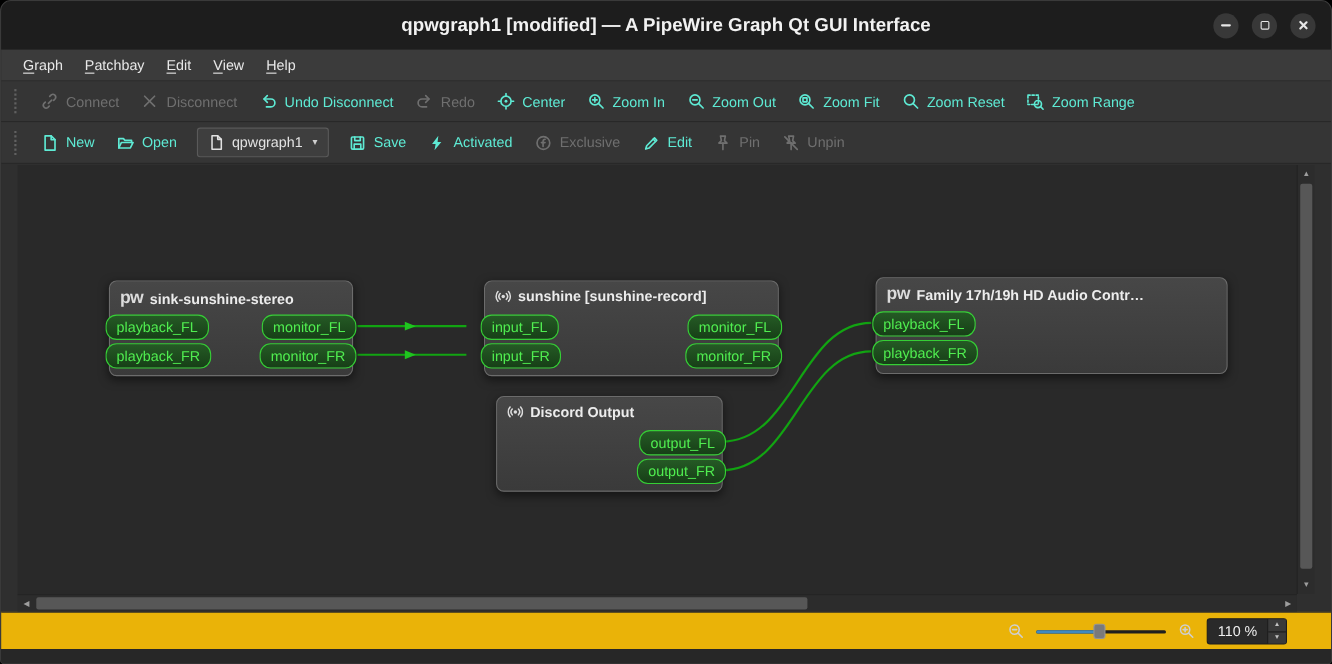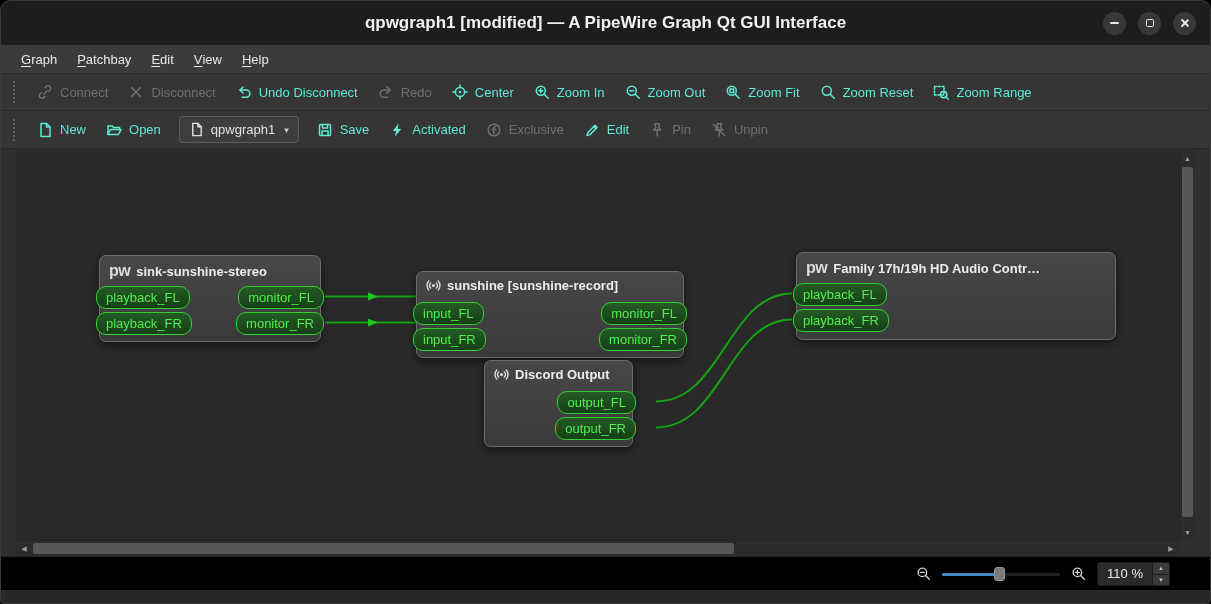--- a/index.html
+++ b/index.html
@@ -59,21 +59,21 @@
                 white-space:nowrap; overflow:hidden; }
   .pw-glyph { font-size:16px; font-weight:700; color:#dcdcdc; letter-spacing:-0.5px; }
   .node-ic { color:#dcdcdc; }
   .ports { position:absolute; left:-4px; right:-4px; top:30px; display:flex; justify-content:space-between; }
   .port-col { display:flex; flex-direction:column; gap:3px; align-items:flex-start; }
   .port-col.out { align-items:flex-end; }
   .port { background:linear-gradient(#255a25,#173f17); border:1px solid #35cf35; border-radius:10px; color:#50ee50;
           font-size:13px; padding:2px 9px; line-height:17px; white-space:nowrap; }
 
   
-  .statusbar { flex:0 0 34px; background:#000000; border-top:1px solid #272727; display:flex; align-items:center;
+  .statusbar { flex:0 0 34px; background:#eab308; border-top:1px solid #272727; display:flex; align-items:center;
                justify-content:flex-end; padding:0 40px 0 14px; gap:11px; }
   .status-ic { color:#cfcfcf; }
   .slider { width:118px; height:18px; position:relative; }
   .slider .groove { position:absolute; left:0; right:0; top:8px; height:3px; background:#1f1f1f; border-radius:2px; }
   .slider .fill { position:absolute; left:0; width:48%; top:8px; height:3px; background:#3f8ac2; border-radius:2px; }
   .slider .thumb { position:absolute; left:calc(48% - 5px); top:2px; width:11px; height:14px; background:#7a7a7a;
                    border:1px solid #949494; border-radius:3px; }
   .spinbox { display:flex; align-items:center; background:#2a2a2a; border:1px solid #1d1d1d; border-radius:3px;
              height:24px; padding-left:9px; color:#efefef; font-size:13px; }
   .spin-btns { display:flex; flex-direction:column; margin-left:9px; border-left:1px solid #1d1d1d; }
@@ -342,21 +342,21 @@
             <div class="port">playback_FL</div>
             <div class="port">playback_FR</div>
           </div>
           <div class="port-col out">
             <div class="port">monitor_FL</div>
             <div class="port">monitor_FR</div>
           </div>
         </div>
       </div>
 
-      <div class="node" style="left:400px;top:105px;width:268px;height:87px;margin-top:16px;">
+      <div class="node" style="left:424px;top:105px;width:268px;height:87px;">
         <div class="node-title">
           <svg class="ic sm node-ic">
               <use href="#i-speaker"></use>
             </svg>
           <span>sunshine [sunshine-record]</span>
         </div>
         <div class="ports">
           <div class="port-col">
             <div class="port">input_FL</div>
             <div class="port">input_FR</div>
@@ -375,21 +375,21 @@
         </div>
         <div class="ports">
           <div class="port-col">
             <div class="port">playback_FL</div>
             <div class="port">playback_FR</div>
           </div>
           <div class="port-col out"></div>
         </div>
       </div>
 
-      <div class="node" style="left:468px;top:210px;width:149px;height:87px;">
+      <div class="node" style="left:435px;top:210px;width:206px;height:87px;">
         <div class="node-title">
           <svg class="ic sm node-ic">
               <use href="#i-speaker"></use>
             </svg>
           <span>Discord Output</span>
         </div>
         <div class="ports">
           <div class="port-col"></div>
           <div class="port-col out">
             <div class="port">output_FL</div>

